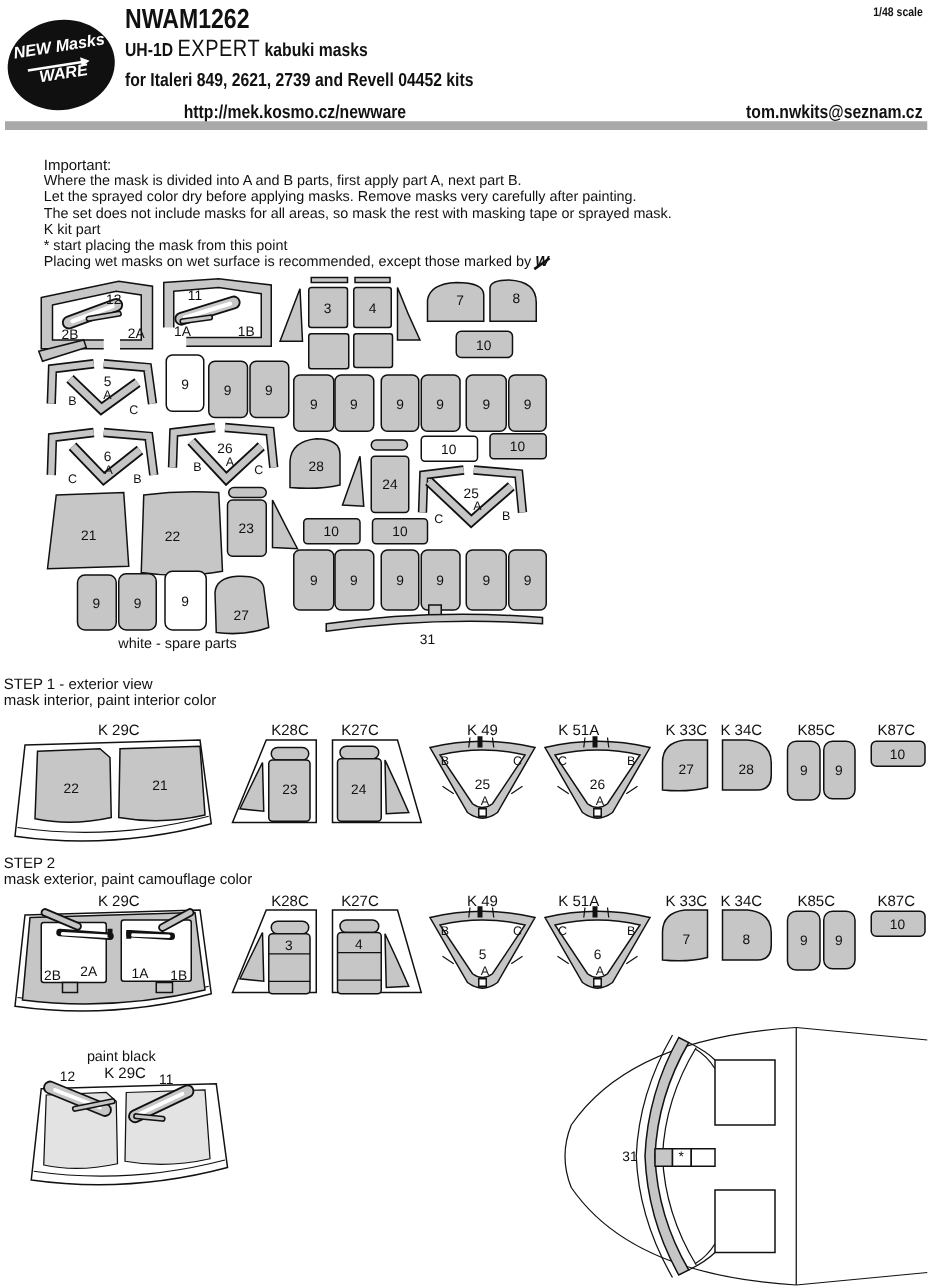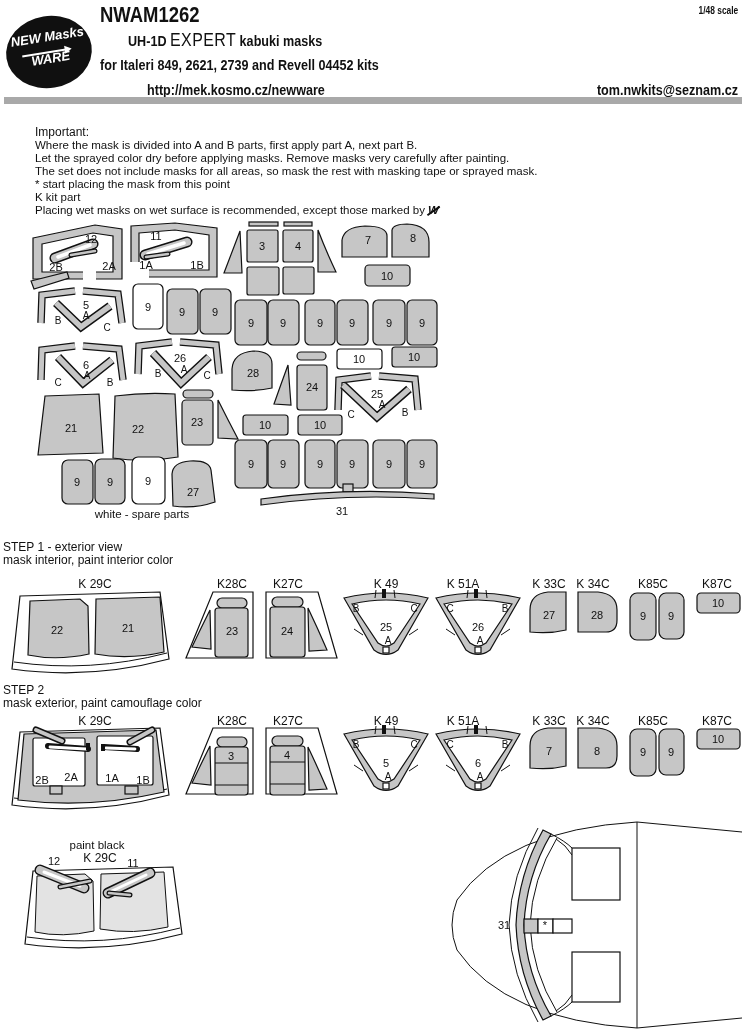--- a/index.html
+++ b/index.html
@@ -11,21 +11,21 @@
   
   #logo{left:6px;top:16px;width:86px;height:72px;}
   #logo .ell{position:absolute;inset:0;background:#101010;border-radius:50%;transform:rotate(-9deg);}
   #logo .ltxt{position:absolute;left:0;top:14px;width:100%;text-align:center;color:#fff;
               font-style:italic;font-weight:bold;font-size:13px;line-height:13px;transform:rotate(-9deg);}
   #logo .arrow{position:absolute;left:16px;top:36px;width:44px;height:2px;background:#fff;transform:rotate(-9deg);}
   #logo .arrow:after{content:"";position:absolute;right:-6px;top:-3px;border-left:7px solid #fff;
               border-top:4px solid transparent;border-bottom:4px solid transparent;}
   .h-code{left:100px;top:2px;font-size:22px;font-weight:bold;}
   .h-scale{right:4px;top:5px;font-size:10px;font-weight:bold;}
-  .h-title{left:100px;top:29px;font-size:15px;font-weight:bold;margin-left:28px;}
+  .h-title{left:100px;top:29px;font-size:15px;font-weight:bold;}
   .h-title .expert{font-weight:normal;font-size:19px;letter-spacing:.5px;}
   .h-kits{left:100px;top:56px;font-size:15px;font-weight:bold;}
   .h-url{left:100px;top:81px;font-size:15px;font-weight:bold;padding-left:47px;}
   .h-email{right:4px;top:81px;font-size:15px;font-weight:bold;}
   .bar{left:4px;top:97px;width:738px;height:7px;background:var(--bar,#a9a9a9);}
   
   #important{left:35px;top:126px;width:680px;font-size:11.5px;line-height:13px;}
   #important .hd{font-weight:normal;font-size:12px;}
   .crossed{position:relative;font-weight:bold;font-style:italic;display:inline-block;}
   .crossed:after{content:"";position:absolute;left:-2px;top:48%;width:15px;height:1.8px;
@@ -64,22 +64,22 @@
 <div class="abs h-kits"><span class="cond">for Italeri 849, 2621, 2739 and Revell 04452 kits</span></div>
 <div class="abs h-url"><span class="cond">http://mek.kosmo.cz/newware</span></div>
 <div class="abs h-email"><span class="cond-r">tom.nwkits@seznam.cz</span></div>
 <div class="abs bar"></div>
 
 <div class="abs" id="important">
   <div class="hd">Important:</div>
   <div>Where the mask is divided into A and B parts, first apply part A, next part B.</div>
   <div>Let the sprayed color dry before applying masks. Remove masks very carefully after painting.</div>
   <div>The set does not include masks for all areas, so mask the rest with masking tape or sprayed mask.</div>
+  <div>K kit part</div>
   <div>* start placing the mask from this point</div>
-  <div>K kit part</div>
   <div><span>Placing wet masks on wet surface is recommended, except those marked by </span><span class="crossed">W</span></div>
 </div>
 
 <svg style="left:25px;top:222px" width="450" height="300" viewBox="0 0 450 300">
   <g>
     <path class="shp" fill-rule="evenodd" d="M8,16 L70,3 97,7 97,57 8,57 Z M17,22 L68,11 88,14 88,50 17,50 Z"></path>
     <rect x="58" y="48" width="13" height="11" fill="#fff"></rect>
     <path class="shp" d="M6,59 L42,50 44,56 9,67 Z"></path>
     <path class="bk" stroke-width="11" stroke-linecap="round" d="M30,36 L68,22"></path>
     <path class="gr" stroke-width="8" stroke-linecap="round" d="M30,36 L68,22"></path>

